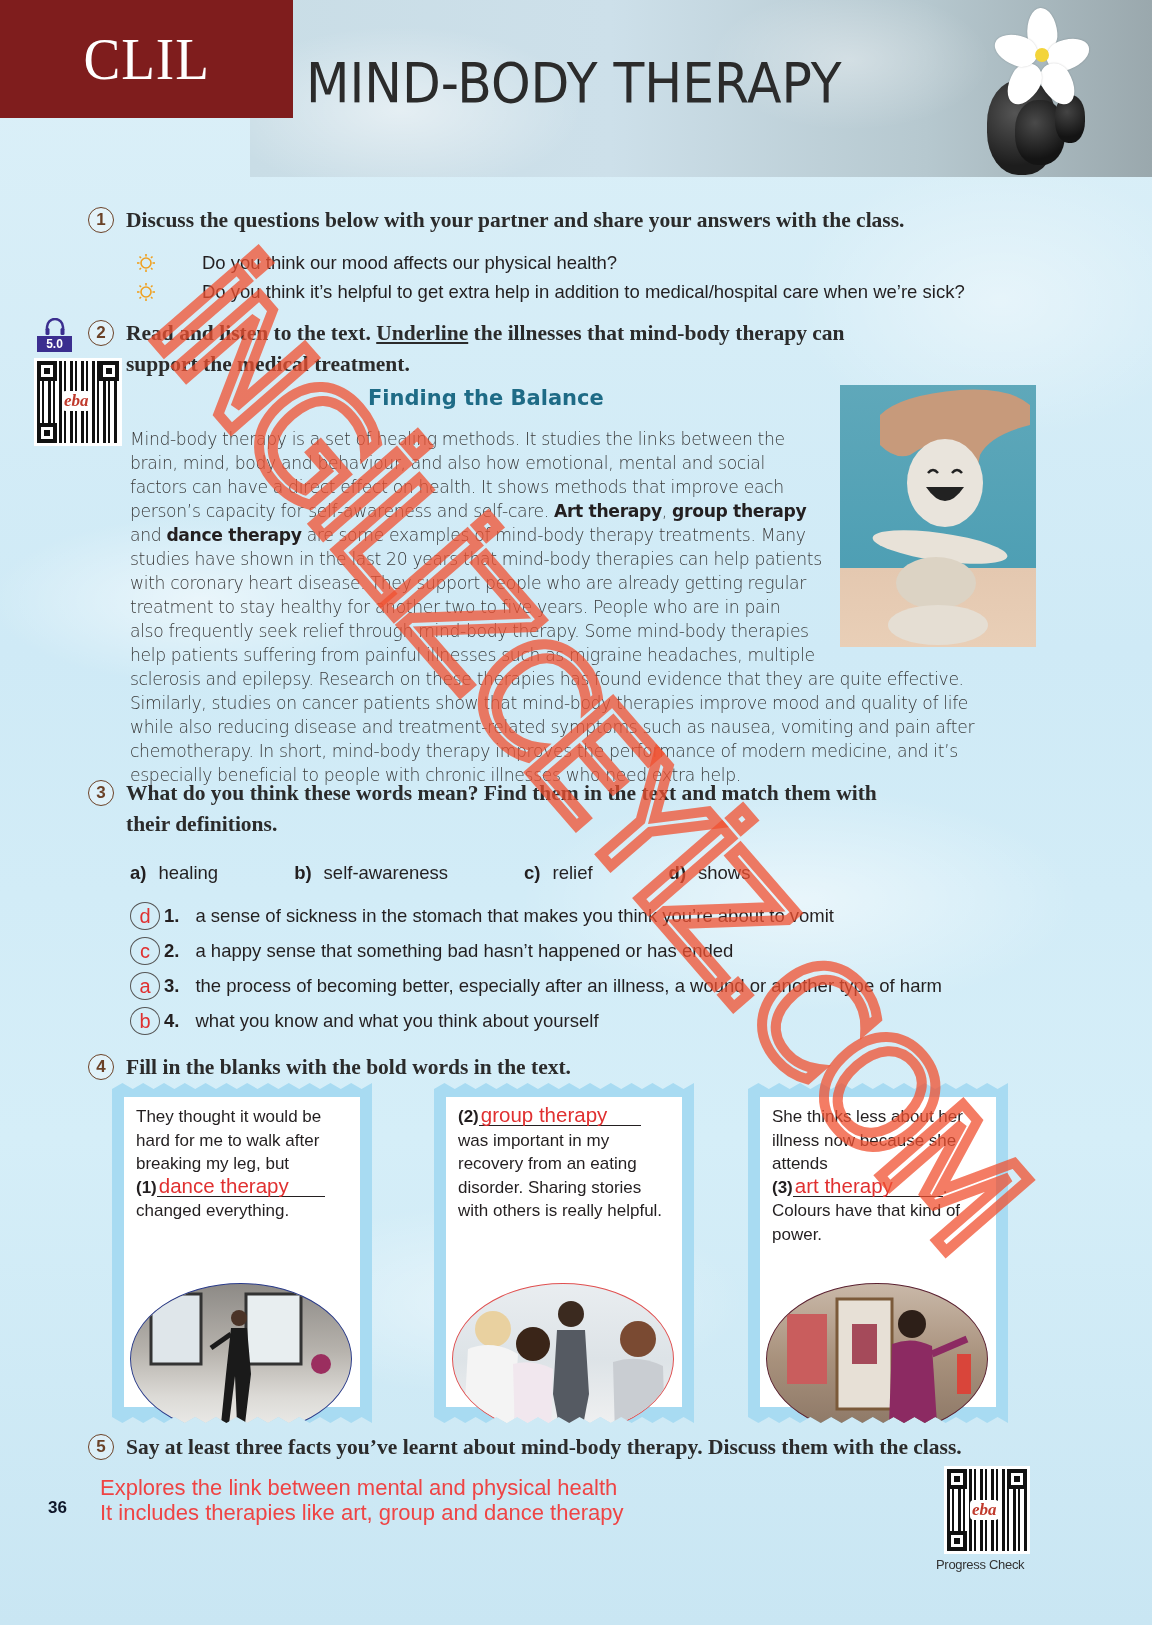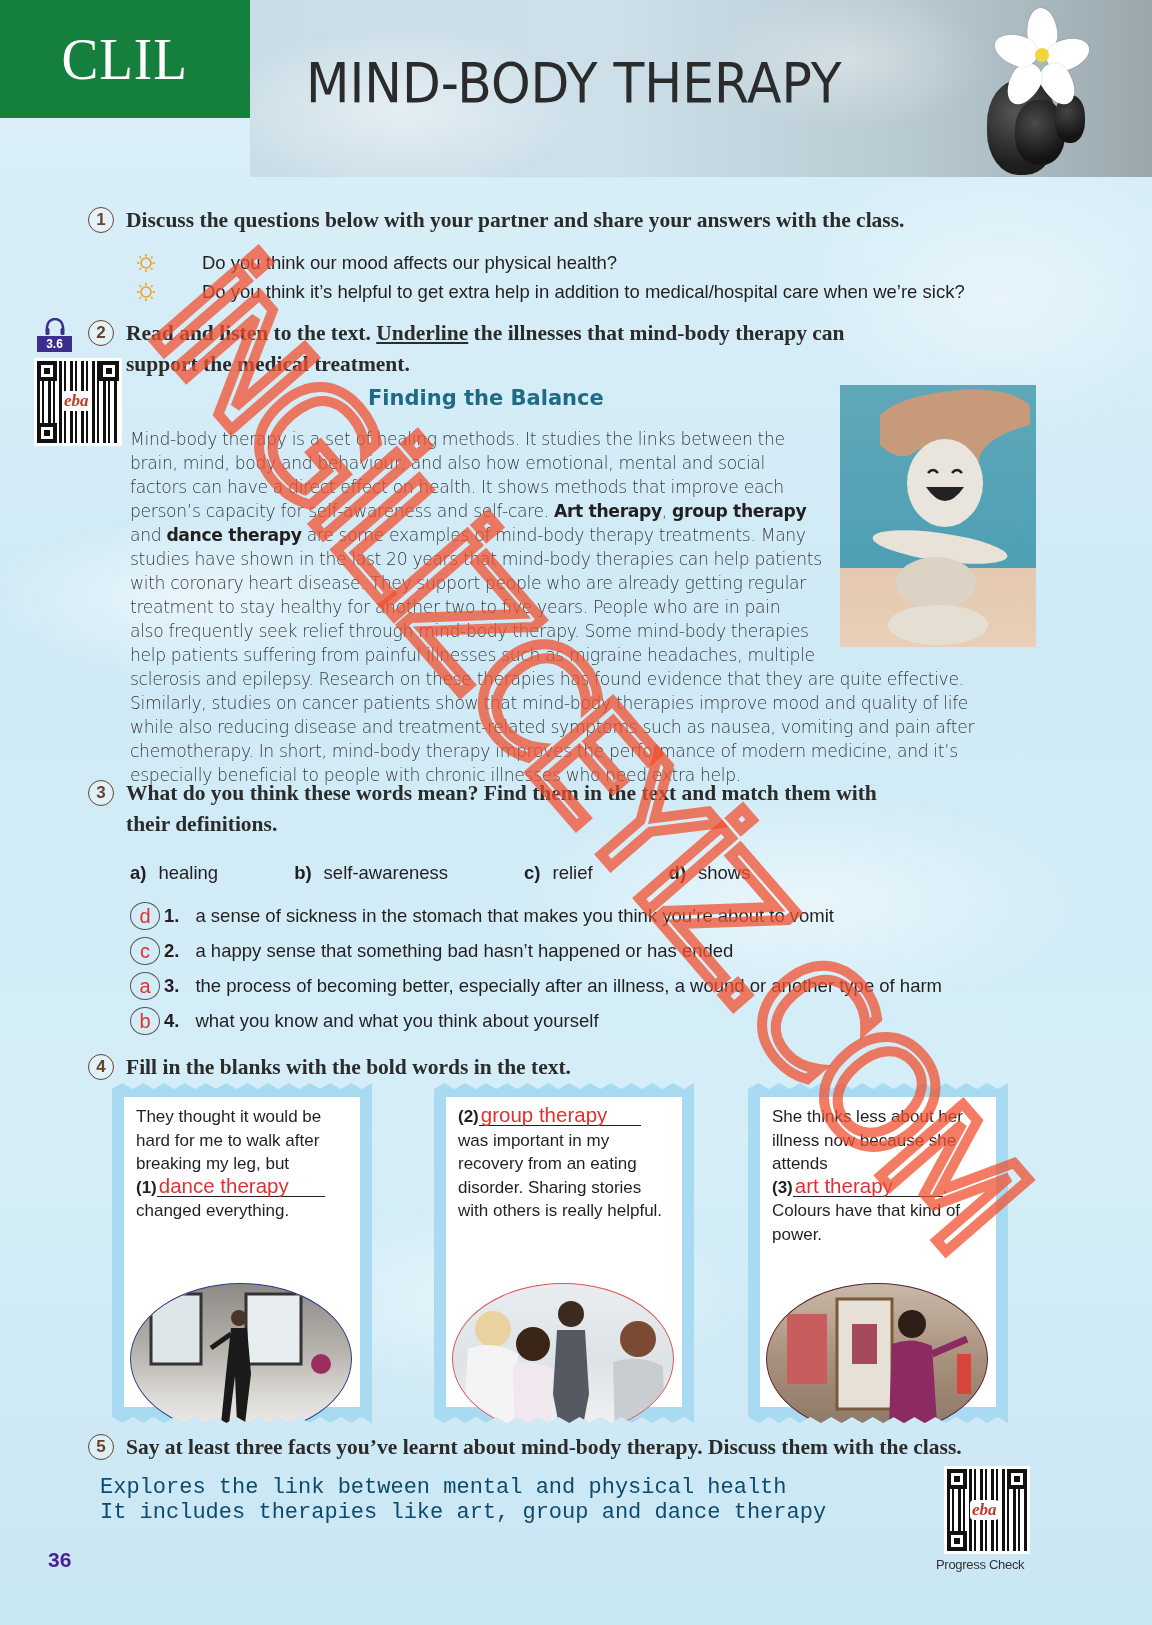--- a/index.html
+++ b/index.html
@@ -19,22 +19,22 @@
   
   .header { position: absolute; left: 0; top: 0; width: 1152px; height: 177px; }
   .header-bg {
     position: absolute; left: 250px; top: 0; width: 902px; height: 177px;
     background:
       radial-gradient(ellipse 260px 120px at 150px 110px, rgba(255,255,255,0.5), transparent 70%),
       radial-gradient(ellipse 200px 100px at 600px 60px, rgba(255,255,255,0.35), transparent 70%),
       linear-gradient(90deg, #c9dde6 0%, #cde0ea 40%, #b6c8cf 75%, #9aa8ad 100%);
   }
   .clil-box {
-    position: absolute; left: 0; top: 0; width: 250px; height: 118px;
-    background: #15803d; display: flex; align-items: center; justify-content: center;
+    position: absolute; left: 0; top: 0; width: 293px; height: 118px;
+    background: #7f1d1d; display: flex; align-items: center; justify-content: center;
   }
   .clil-text { font-family: "Liberation Serif", serif; color: #fff; font-size: 60px; letter-spacing: 1px; transform: scaleX(0.92); }
   .health-box {
     position: absolute; left: 0; top: 118px; width: 250px; height: 59px;
     background: #c3d3c0; display: flex; align-items: center; justify-content: center;
   }
   .health-text { font-family: "Liberation Sans", sans-serif; font-weight: bold; color: #3a3a3a; font-size: 30px; transform: scaleX(0.9); }
   .page-title {
     position: absolute; left: 306px; top: 50px; font-size: 56px; color: #2b2b2b;
     letter-spacing: 0px; font-family: "DejaVu Sans", sans-serif; transform: scaleX(0.9); transform-origin: left center;
@@ -109,22 +109,22 @@
     clip-path: polygon(0 6px, 4% 0, 8% 6px, 12% 0, 16% 6px, 20% 0, 24% 6px, 28% 0, 32% 6px, 36% 0, 40% 6px, 44% 0, 48% 6px, 52% 0, 56% 6px, 60% 0, 64% 6px, 68% 0, 72% 6px, 76% 0, 80% 6px, 84% 0, 88% 6px, 92% 0, 96% 6px, 100% 0,
       100% 100%, 96% calc(100% - 6px), 92% 100%, 88% calc(100% - 6px), 84% 100%, 80% calc(100% - 6px), 76% 100%, 72% calc(100% - 6px), 68% 100%, 64% calc(100% - 6px), 60% 100%, 56% calc(100% - 6px), 52% 100%, 48% calc(100% - 6px), 44% 100%, 40% calc(100% - 6px), 36% 100%, 32% calc(100% - 6px), 28% 100%, 24% calc(100% - 6px), 20% 100%, 16% calc(100% - 6px), 12% 100%, 8% calc(100% - 6px), 4% 100%, 0 calc(100% - 6px));
   }
   .card-inner { position: absolute; left: 12px; top: 14px; right: 12px; bottom: 16px; background: #fff; }
   .card-text { position: absolute; left: 12px; top: 8px; width: 215px; font-size: 17px; line-height: 23.5px; color: #231f20; }
   .blank-num { font-weight: bold; }
   .blank { display: inline-block; border-bottom: 1.5px solid #231f20; color: #e03030; font-size: 20.5px; line-height: 20px; padding: 0 2px; }
   .card-photo { position: absolute; left: 6px; top: 186px; width: 222px; height: 152px; border-radius: 50%; overflow: hidden; }
 
   
-  .answers { position: absolute; left: 100px; top: 1475px; font-size: 22px; line-height: 25px; color: #0c4a6e; font-family: Liberation Mono, monospace; }
-  .page-num { position: absolute; left: 48px; top: 1548px; font-size: 21px; font-weight: bold; color: #4c1d95; }
+  .answers { position: absolute; left: 100px; top: 1475px; font-size: 22px; line-height: 25px; color: #ef4444; }
+  .page-num { position: absolute; left: 48px; top: 1498px; font-size: 17px; font-weight: bold; color: #0f172a; }
   .progress-label { position: absolute; left: 936px; top: 1557px; font-size: 13px; color: #333; letter-spacing: -0.3px; }
 
   
   .watermark { position: absolute; left: 0; top: 0; width: 1152px; height: 1625px; pointer-events: none; }
 </style>
 </head>
 <body>
 
 <div class="header">
   <div class="header-bg"></div>
@@ -185,21 +185,21 @@
   </svg>
   <span>Do you think it’s helpful to get extra help in addition to medical/hospital care when we’re sick?</span>
 </div>
 
 <div class="audio-block">
   <svg class="headphone-icon" viewBox="0 0 22 18">
     <path d="M3 12 V9 a8 8 0 0 1 16 0 V12" fill="none" stroke="#3b2e8f" stroke-width="2.5"></path>
     <rect x="1.5" y="10" width="4" height="7" rx="1.5" fill="#3b2e8f"></rect>
     <rect x="16.5" y="10" width="4" height="7" rx="1.5" fill="#3b2e8f"></rect>
   </svg>
-  <div class="track-badge">3.6</div>
+  <div class="track-badge">5.0</div>
 </div>
 <div class="qr" style="left:34px;top:358px;width:88px;height:88px;">
   <div class="qr-grid"></div>
   <div class="qr-finder" style="left:3px;top:3px;"></div>
   <div class="qr-finder" style="right:3px;top:3px;"></div>
   <div class="qr-finder" style="left:3px;bottom:3px;"></div>
   <span class="eba-logo" style="left:28px;top:33px;font-size:17px;">eba</span>
 </div>
 
 <div class="task" style="top:318px;">

